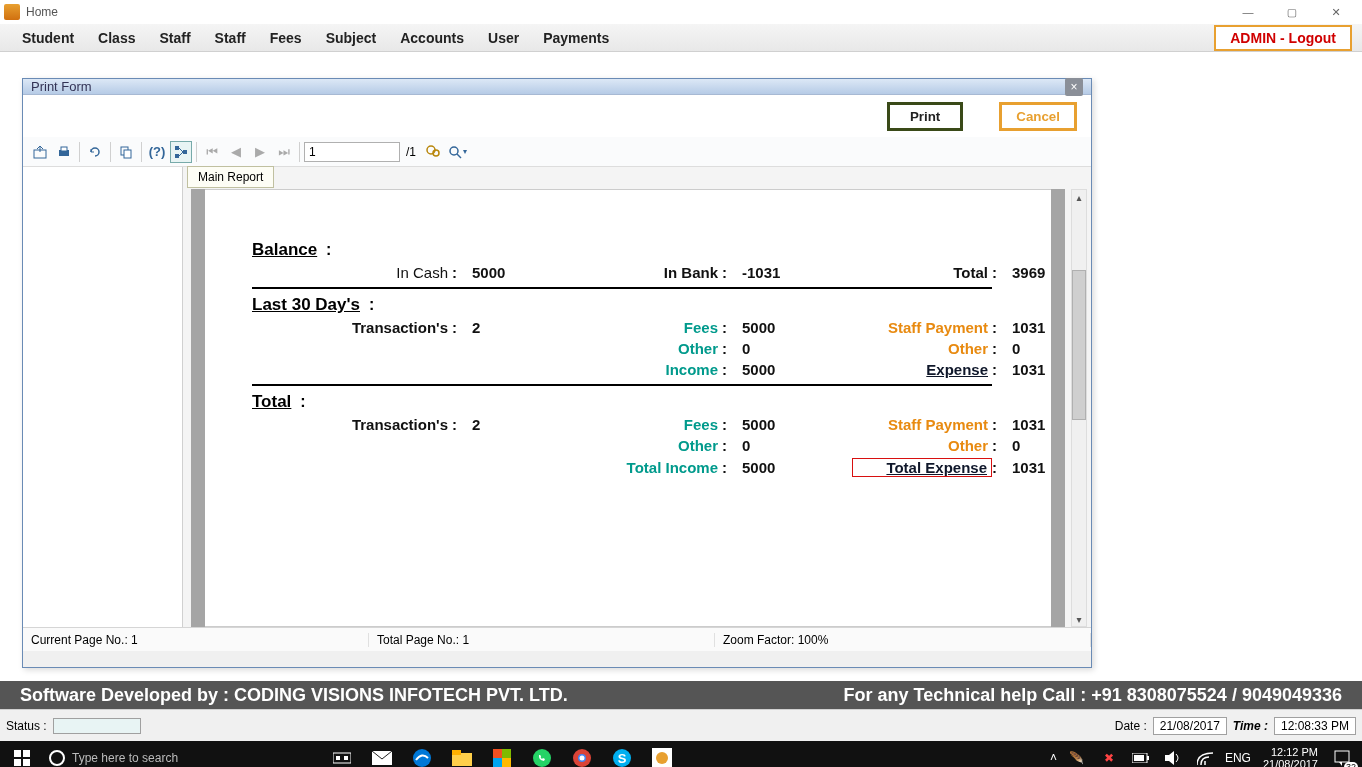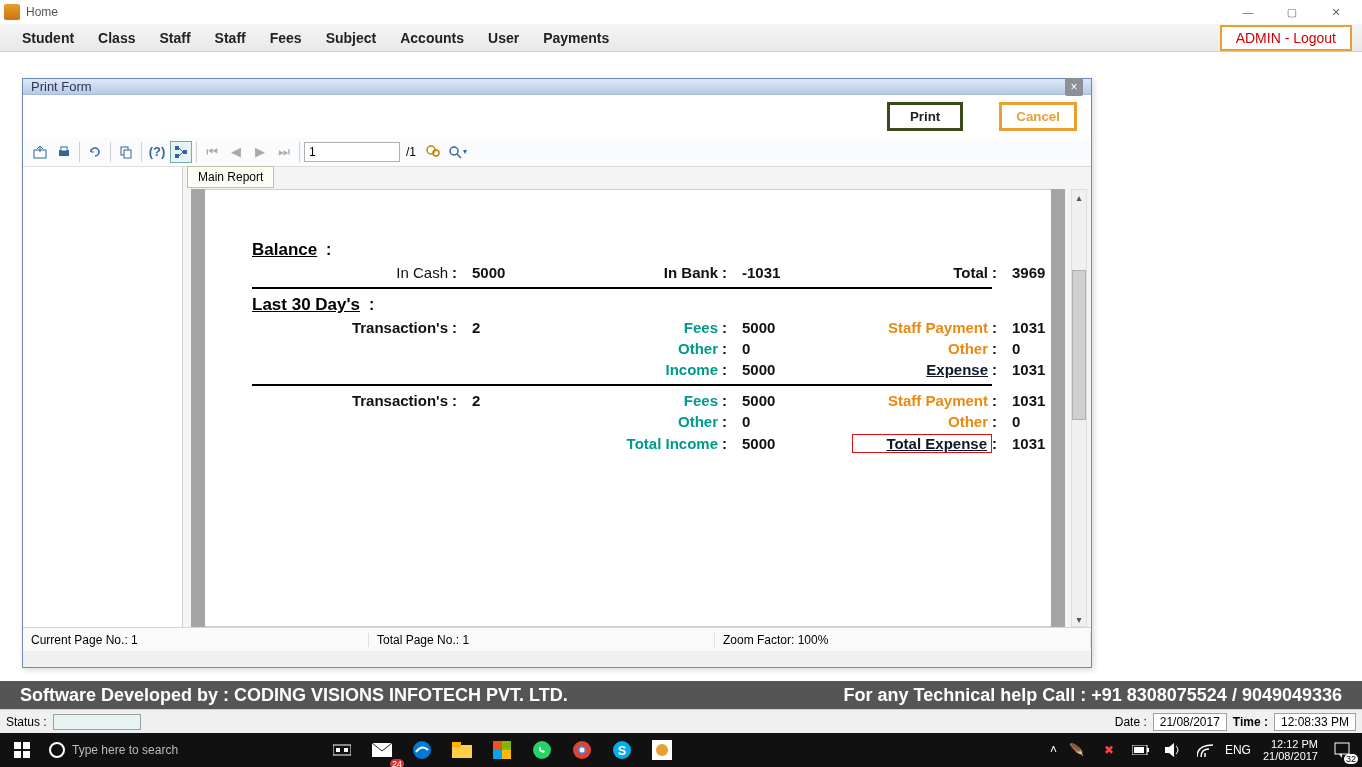--- a/index.html
+++ b/index.html
@@ -7,21 +7,21 @@
 
 
 .titlebar { height: 24px; background: #fff; display: flex; align-items: center; padding: 0 4px; font-size: 12px; color: #555; }
 .titlebar .app-icon { width: 16px; height: 16px; margin-right: 6px; display:inline-block; background: linear-gradient(#e8a030,#d07010); border-radius:2px; }
 .titlebar-spacer { flex: 1; }
 .win-btn { width: 44px; height: 24px; display: flex; align-items: center; justify-content: center; color: #666; font-size: 11px; }
 
 
 .menubar { height: 28px; background: linear-gradient(#f5f5f5,#e8e8e8); border-bottom: 1px solid #d0d0d0; display: flex; align-items: center; padding: 0 10px; font-size: 14px; font-weight: bold; color: #222; }
 .menubar .menu-item { padding: 4px 12px; cursor: pointer; }
-.menubar-right { margin-left: auto; border: 2px solid #e8a030; padding: 3px 14px; color: #d00000; font-weight: normal; background:#fff;}
+.menubar-right { margin-left: auto; border: 2px solid #e8a030; padding: 3px 14px; color: #d00000; font-weight: bold; background:#fff;}
 
 
 .client { position: relative; height: calc(767px - 24px - 28px - 58px); background: #fff; }
 
 
 .dialog { position: absolute; left: 22px; top: 26px; width: 1070px; height: 590px; border: 1px solid #6a8bb5; background: #f0f0f0; box-shadow: 2px 2px 6px rgba(0,0,0,0.15);}
 .dialog-title { height: 16px; background: linear-gradient(#dce8f6,#b6cbe6); display: flex; align-items: center; padding: 0 8px; color: #335; font-size: 13px; border-bottom:1px solid #a7b9d3; }
 .dialog-title .dialog-close { margin-left: auto; width: 18px; height: 18px; background:#8a8f98; color:#fff; display:flex;align-items:center;justify-content:center; font-size:12px; cursor:pointer; border-radius:2px;}
 
 .dialog-top { height: 42px; background: #fff; display:flex; justify-content:flex-end; align-items:center; padding: 0 14px; gap:36px;}
@@ -64,21 +64,21 @@
 .dialog-status .cell{ padding:0 8px; border-right:1px solid #e0e0e0;}
 .dialog-status .cell.first{ width:346px;}
 .dialog-status .cell.mid{ width:346px;}
 .dialog-status .cell.last{ flex:1;}
 
 
 .banner { position:absolute; left:0; right:0; bottom:0; height:28px; background:#555; color:#fff; font-family: Arial; font-size:18px; font-weight:bold; display:flex; align-items:center; white-space:nowrap; overflow:hidden;}
 .banner span{ padding:0 20px;}
 
 
-.window-status { height:24px; background:#f0f0f0; border-top:1px solid #d0d0d0; display:flex; align-items:center; font-size:12px; padding:0 6px;}
+.window-status { height:32px; background:#f0f0f0; border-top:1px solid #d0d0d0; display:flex; align-items:center; font-size:12px; padding:0 6px;}
 .window-status .status-box{ width:88px; height:16px; border:1px solid #a0a0a0; background:#e8f4f4; margin-left:6px;}
 .window-status .right{ margin-left:auto; display:flex; align-items:center; gap:6px;}
 .window-status .field-box{ border:1px solid #a0a0a0; padding:1px 6px; background:#fff;}
 
 
 .taskbar { height:34px; background:#111; display:flex; align-items:center; color:#fff; font-size:12px; padding:0 2px;}
 .taskbar .tb-btn{ width:40px; height:34px; display:flex; align-items:center; justify-content:center;}
 .taskbar .search{ display:flex; align-items:center; height:34px; color:#bbb; padding:0 10px 0 0; width:280px;}
 .taskbar .search .sicon{ width:30px; display:flex; justify-content:center;}
 .taskbar .tray { margin-left:auto; display:flex; align-items:center; gap:8px; padding-right:6px;}
@@ -241,20 +241,21 @@
                   <span></span>
                 <span class="lbl teal">Income</span>
                   <span class="colon">:</span>
                 <span class="val">5000</span>
                 <span class="lbl red">Expense</span>
                   <span class="colon">:</span>
                 <span class="val">1031</span>
               </div>
               <div class="hr"></div>
 
+              <div><span class="section-title">Total</span> &nbsp;<b>:</b></div>
               <div class="rowline">
                 <span class="lbl" style="font-weight:bold;">Transaction's</span>
                   <span class="colon">:</span>
                 <span class="val">2</span>
                 <span class="lbl teal">Fees</span>
                   <span class="colon">:</span>
                 <span class="val">5000</span>
                 <span class="lbl orange">Staff Payment</span>
                   <span class="colon">:</span>
                 <span class="val">1031</span>
@@ -302,21 +303,21 @@
     </div>
   </div>
 </div>
 
 <div class="window-status">
   <span>Status :</span>
   <div class="status-box"></div>
   <div class="right">
     <span style="font-weight:normal;">Date :</span>
     <span class="field-box">21/08/2017</span>
-    <span style="font-weight:bold;">Time :</span>
+    <span style="font-weight:bold;font-style:italic;">Time :</span>
     <span class="field-box">12:08:33 PM</span>
   </div>
 </div>
 
 <div class="taskbar">
   <div class="tb-btn">
       <svg width="16" height="16">
         <rect x="0" y="0" width="7" height="7" fill="#fff"></rect>
         <rect x="9" y="0" width="7" height="7" fill="#fff"></rect>
         <rect x="0" y="9" width="7" height="7" fill="#fff"></rect>

